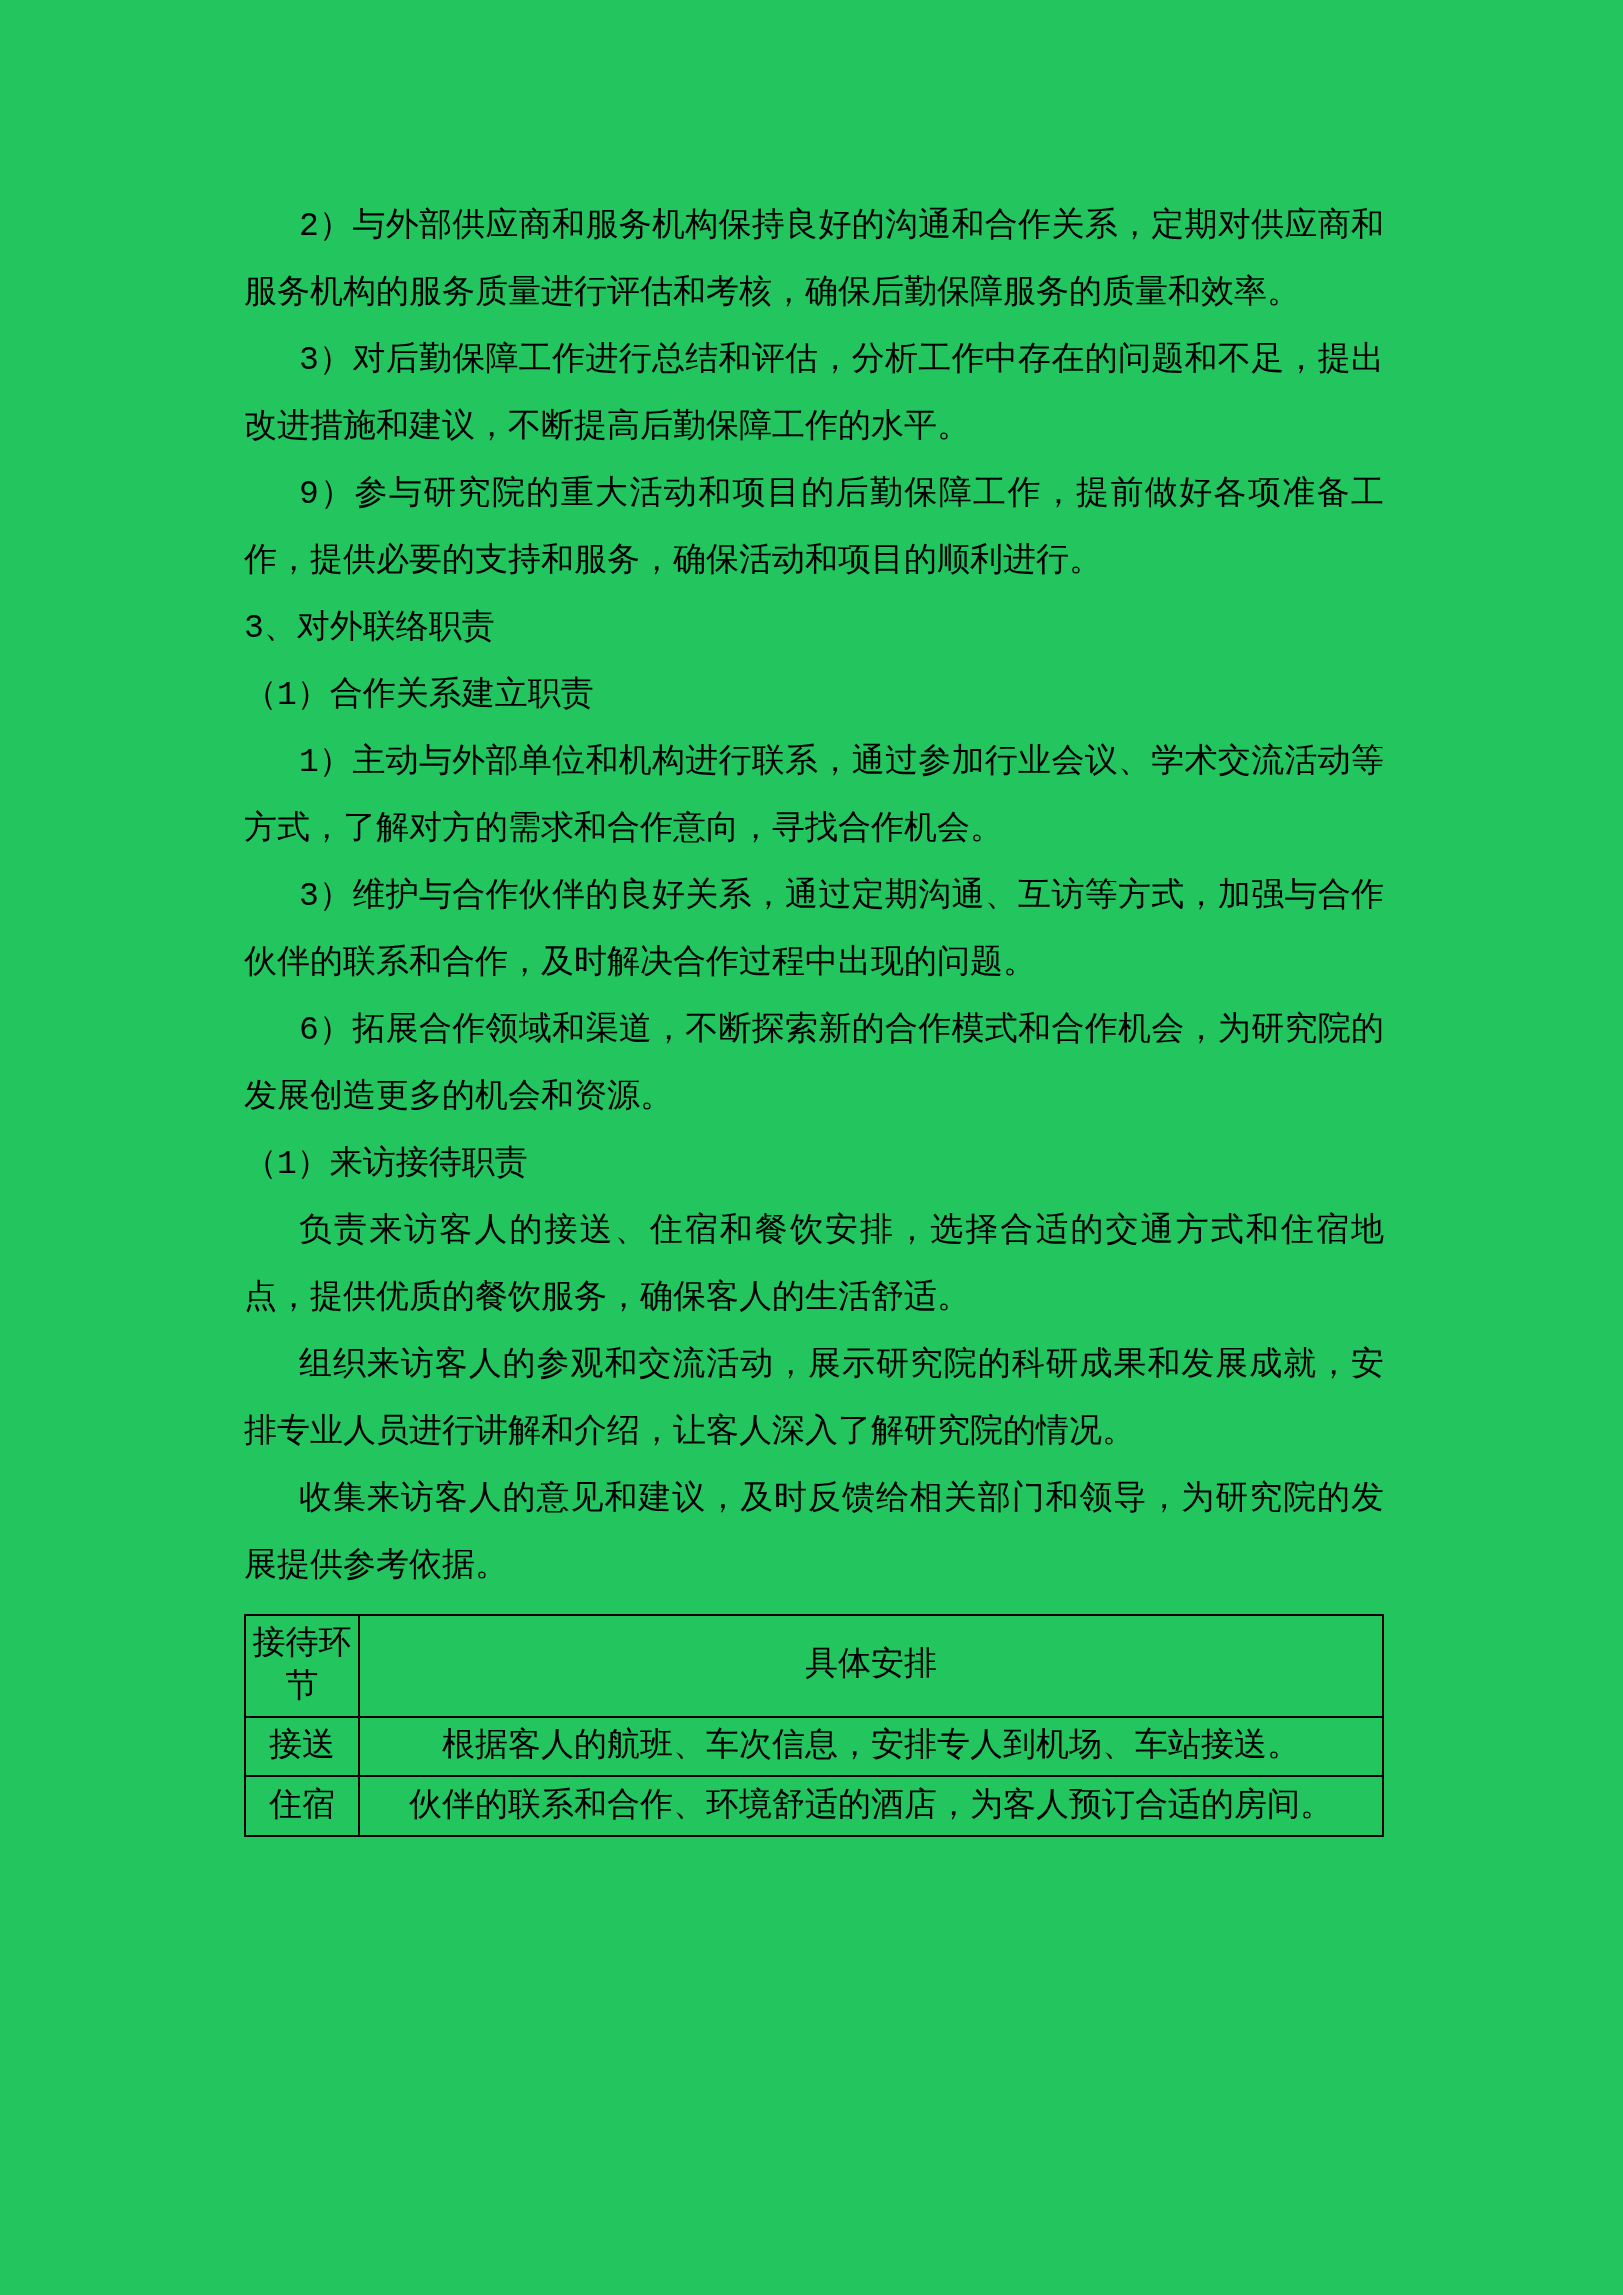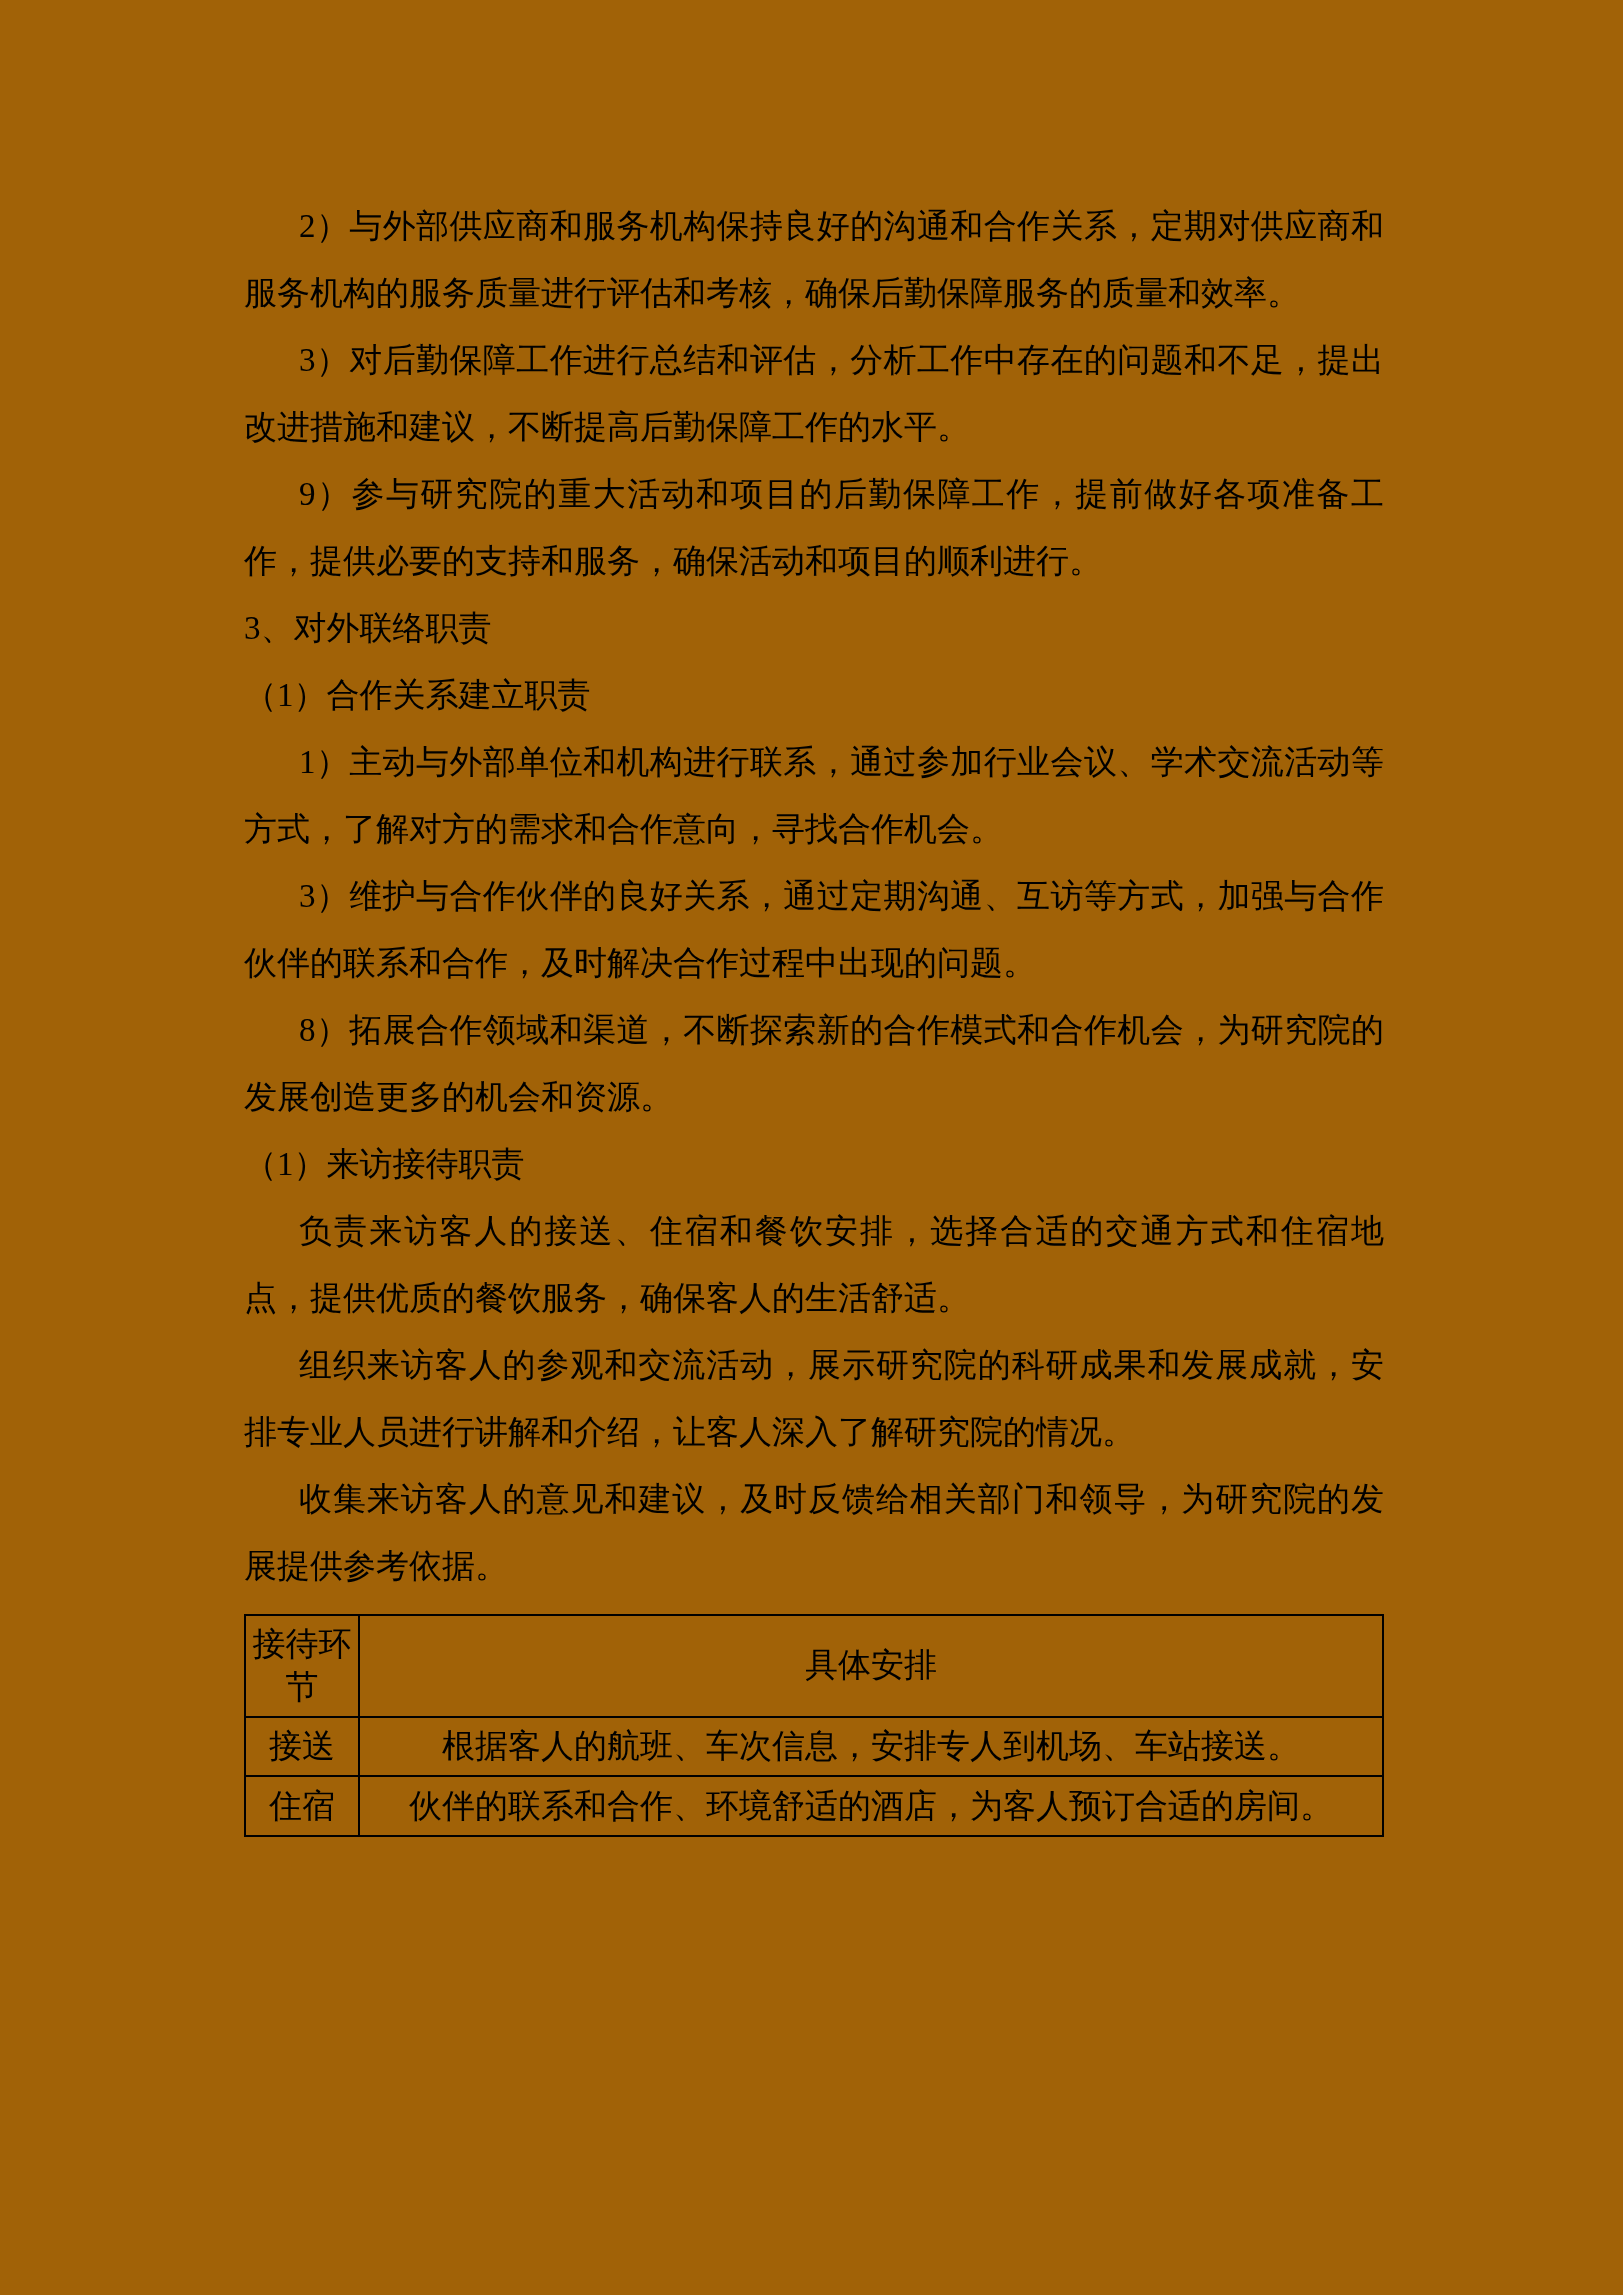--- a/index.html
+++ b/index.html
@@ -4,23 +4,23 @@
 <style>
   html, body {
     margin: 0;
     padding: 0;
     background: #ffffff;
   }
   .page {
     position: relative;
     width: 1623px;
     height: 2295px;
-    background: #a16207;
+    background: #22c55e;
     color: #000000;
-    font-family: Liberation Serif, serif;
+    font-family: Liberation Mono, monospace;
     overflow: hidden;
   }
   .content {
     position: absolute;
     left: 244px;
     top: 193px;
     width: 1140px;
   }
   .para {
     margin: 0;
@@ -88,21 +88,21 @@
         </div>
         <div class="para">
           <div class="line indent fill">1）主动与外部单位和机构进行联系，通过参加行业会议、学术交流活动等</div>
           <div class="line">方式，了解对方的需求和合作意向，寻找合作机会。</div>
         </div>
         <div class="para">
           <div class="line indent fill">3）维护与合作伙伴的良好关系，通过定期沟通、互访等方式，加强与合作</div>
           <div class="line">伙伴的联系和合作，及时解决合作过程中出现的问题。</div>
         </div>
         <div class="para">
-          <div class="line indent fill">8）拓展合作领域和渠道，不断探索新的合作模式和合作机会，为研究院的</div>
+          <div class="line indent fill">6）拓展合作领域和渠道，不断探索新的合作模式和合作机会，为研究院的</div>
           <div class="line">发展创造更多的机会和资源。</div>
         </div>
         <div class="para">
           <div class="line">（1）来访接待职责</div>
         </div>
         <div class="para">
           <div class="line indent fill">负责来访客人的接送、住宿和餐饮安排，选择合适的交通方式和住宿地</div>
           <div class="line">点，提供优质的餐饮服务，确保客人的生活舒适。</div>
         </div>
         <div class="para">

